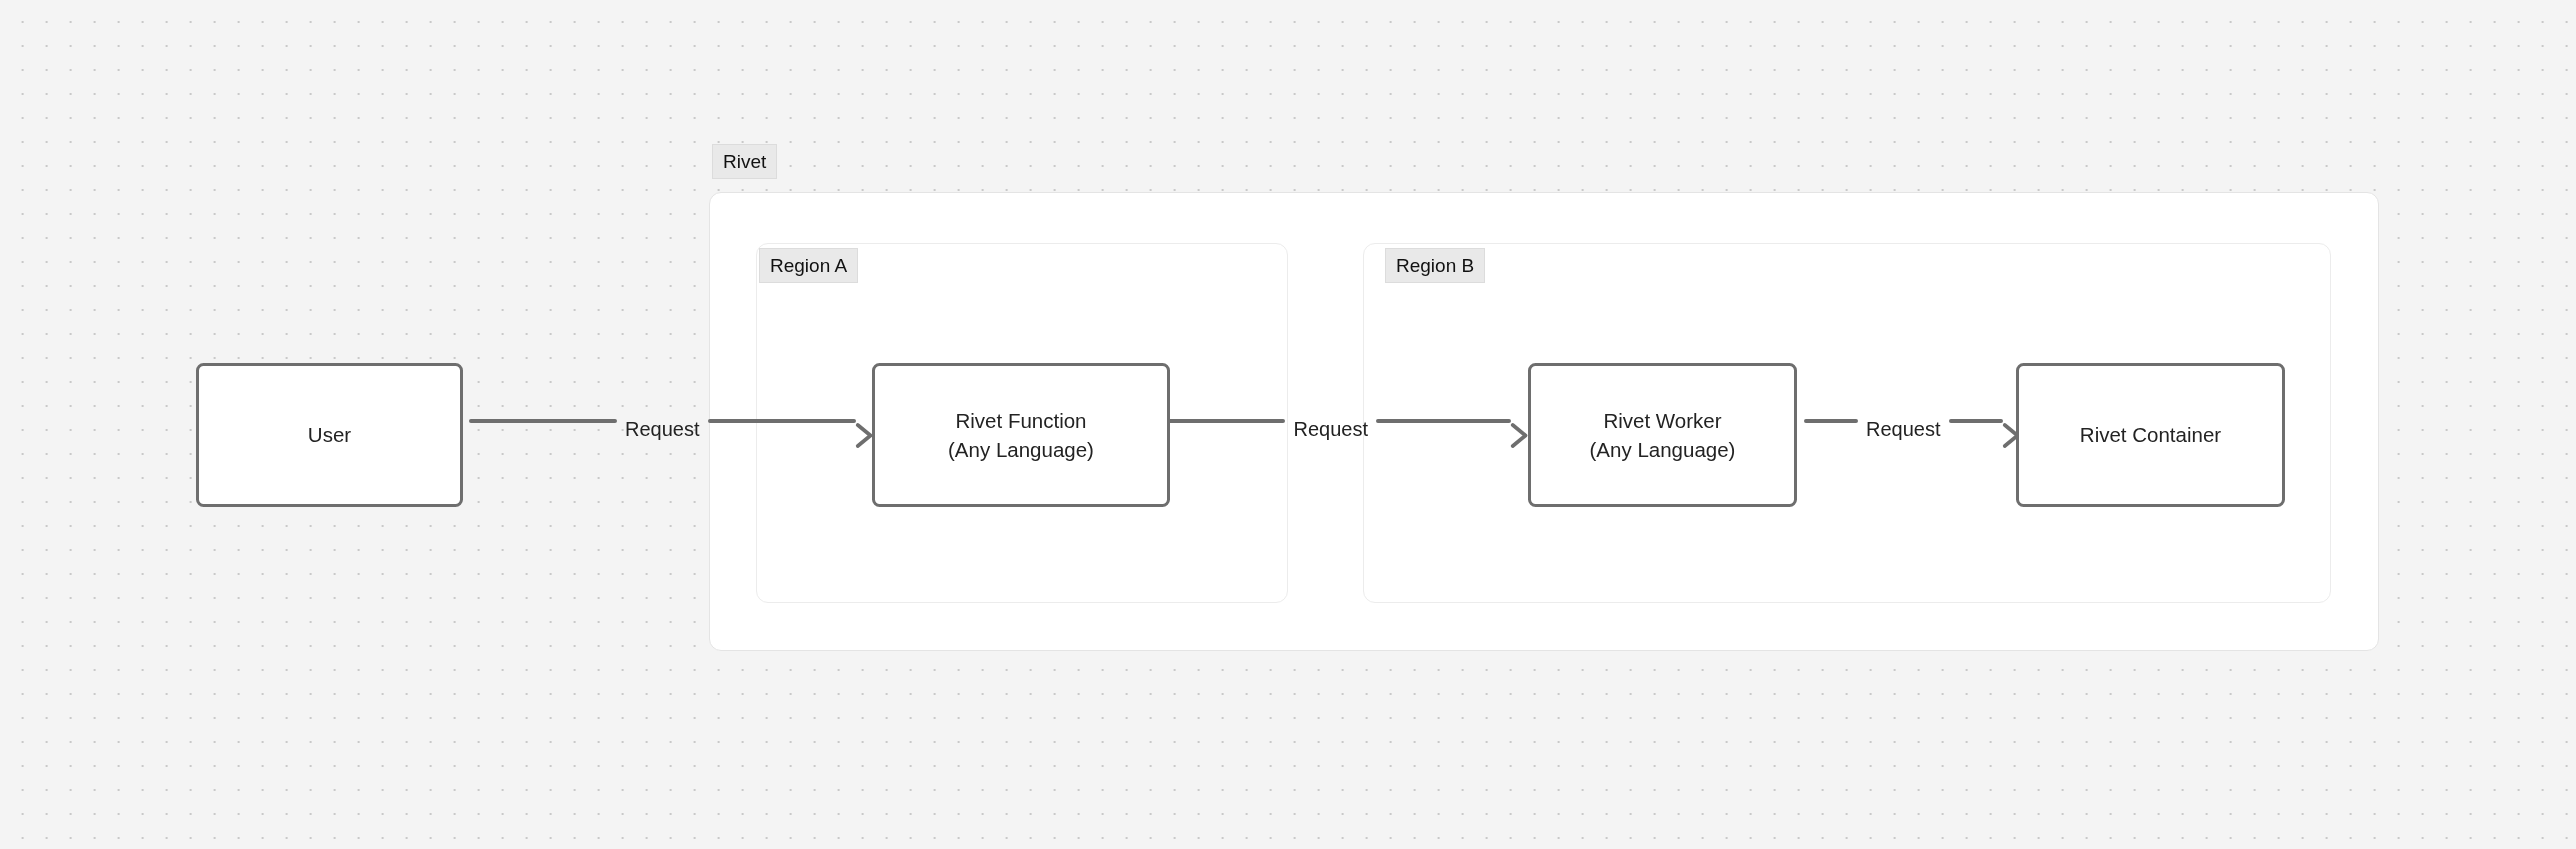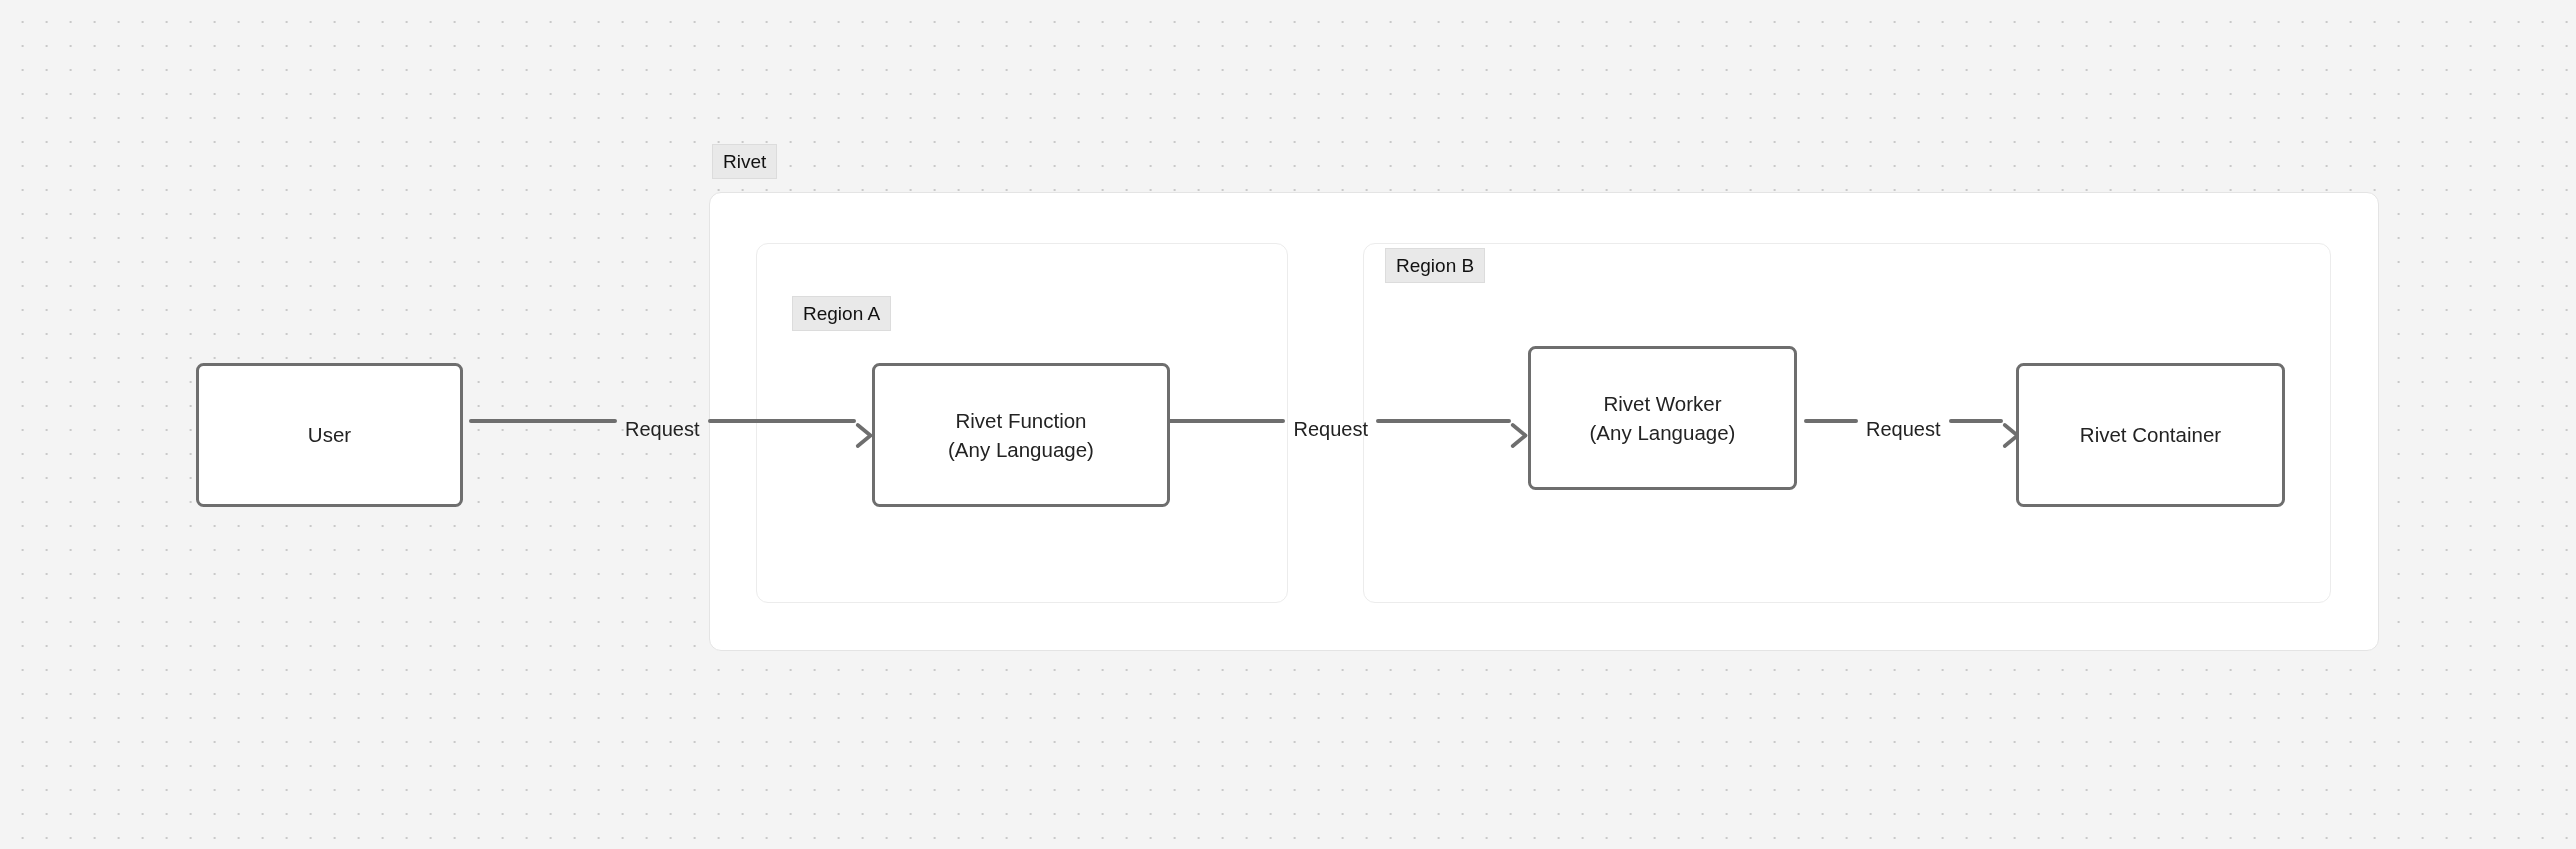--- a/index.html
+++ b/index.html
@@ -113,21 +113,21 @@
 <div id="canvas">
 
   <div class="group group-outer" style="left:709px; top:192px; width:1670px; height:459px;"></div>
 
   <div class="group-label" style="left:712px; top:144px;">
     <span>Rivet</span>
   </div>
 
   <div class="group group-region" style="left:756px; top:243px; width:532px; height:360px;"></div>
 
-  <div class="group-label" style="left:792px; top:248px;margin-top:48px;">
+  <div class="group-label" style="left:759px; top:248px;">
     <span>Region A</span>
   </div>
 
   <div class="group group-region" style="left:1363px; top:243px; width:968px; height:360px;"></div>
 
   <div class="group-label" style="left:1365px; top:248px;margin-left:20px;">
     <span>Region B</span>
   </div>
 
   <div class="edge" style="left:469px; top:419px; width:406px; height:33px;">
@@ -165,21 +165,21 @@
 
   <div class="node" style="left:196px; top:363px; width:267px; height:144px;">
     <span class="node-line">User</span>
   </div>
 
   <div class="node" style="left:872px; top:363px; width:298px; height:144px;">
     <span class="node-line">Rivet Function</span>
     <span class="node-line">(Any Language)</span>
   </div>
 
-  <div class="node" style="left:1528px; top:346px; width:269px; height:144px;">
+  <div class="node" style="left:1528px; top:363px; width:269px; height:144px;">
     <span class="node-line">Rivet Worker</span>
     <span class="node-line">(Any Language)</span>
   </div>
 
   <div class="node" style="left:2016px; top:363px; width:269px; height:144px;">
     <span class="node-line">Rivet Container</span>
   </div>
 
 </div>
 

